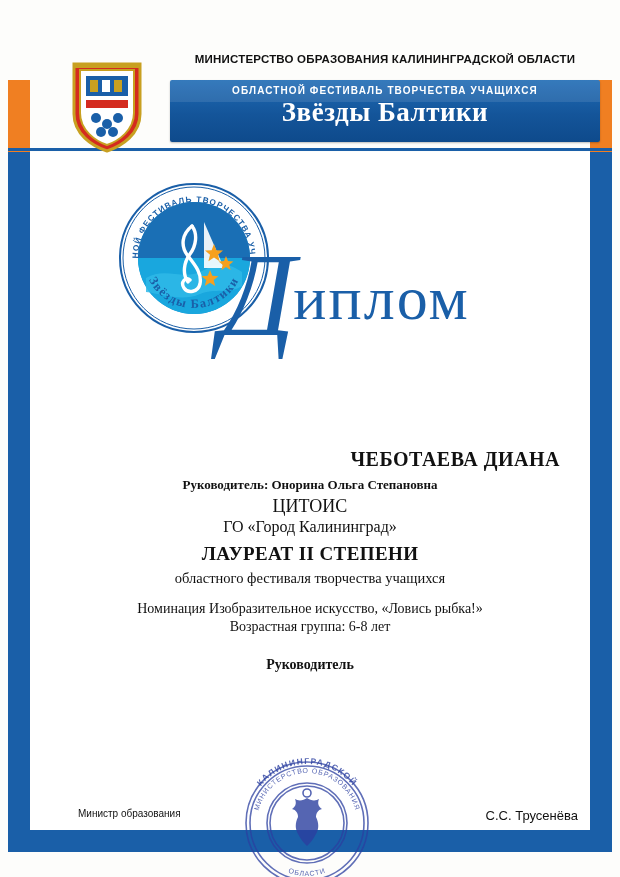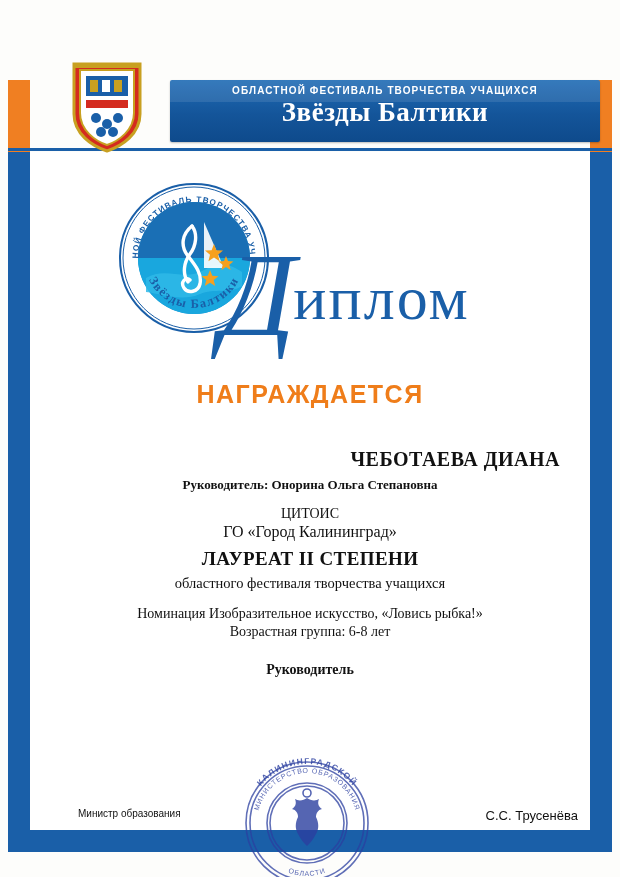--- a/index.html
+++ b/index.html
@@ -210,22 +210,22 @@
     font-weight: bold;
     letter-spacing: 0.5px;
     text-align: right;
   }
   .supervisor {
     margin-top: 6px;
     font-size: 13px;
     font-weight: bold;
   }
   .org {
-    margin-top: 13px;
-    font-size: 14px;
+    margin-top: 3px;
+    font-size: 18px;
   }
   .city-org {
     margin-top: 1px;
     font-size: 16px;
   }
   .award {
     margin-top: 7px;
     font-family: "Liberation Serif", serif;
     font-size: 19px;
     font-weight: bold;
@@ -309,20 +309,21 @@
       <path d="M44 22 h8 v12 h-8 z" fill="#c8a020"></path>
       <path d="M16 42 h42 v8 h-42 z" fill="#d42b1f"></path>
       <circle cx="26" cy="60" r="5" fill="#1a5fa8"></circle>
       <circle cx="37" cy="66" r="5" fill="#1a5fa8"></circle>
       <circle cx="48" cy="60" r="5" fill="#1a5fa8"></circle>
       <circle cx="31" cy="74" r="5" fill="#1a5fa8"></circle>
       <circle cx="43" cy="74" r="5" fill="#1a5fa8"></circle>
       <path d="M4 6 H70 V10 H4 Z" fill="#c8a020"></path>
     </svg>
 
+    <div class="ministry-line">МИНИСТЕРСТВО ОБРАЗОВАНИЯ КАЛИНИНГРАДСКОЙ ОБЛАСТИ</div>
 
     <div class="banner">
       <div class="banner-sub">ОБЛАСТНОЙ ФЕСТИВАЛЬ ТВОРЧЕСТВА УЧАЩИХСЯ</div>
       <div class="banner-title">Звёзды Балтики</div>
     </div>
   </div>
 
   <svg class="emblem" viewBox="0 0 152 152">
     <defs>
       <path id="arcTop" d="M 20 76 A 56 56 0 0 1 132 76" fill="none"></path>
@@ -350,21 +351,20 @@
     </text>
     <text font-family="Liberation Serif, serif" font-size="12.5" font-weight="bold" fill="#1a5fa8" letter-spacing="1.4">
       <textPath href="#arcBottom" startOffset="50%" text-anchor="middle">Звёзды  Балтики</textPath>
     </text>
   </svg>
 
   <div class="diplom-wrap">
     <span class="diplom-word"><span class="big-d">Д</span><span>иплом</span></span>
   </div>
 
-  <div class="awarded">НАГРАЖДАЕТСЯ</div>
 
   <div class="body-block">
     <div class="recipient">ЧЕБОТАЕВА ДИАНА</div>
     <div class="supervisor">Руководитель: Онорина Ольга Степановна</div>
     <div class="org">ЦИТОИС</div>
     <div class="city-org">ГО «Город Калининград»</div>
     <div class="award">ЛАУРЕАТ II СТЕПЕНИ</div>
     <div class="festival-of">областного фестиваля творчества учащихся</div>
     <div class="nomination">Номинация Изобразительное искусство, «Ловись рыбка!»</div>
     <div class="agegroup">Возрастная группа: 6-8 лет</div>

